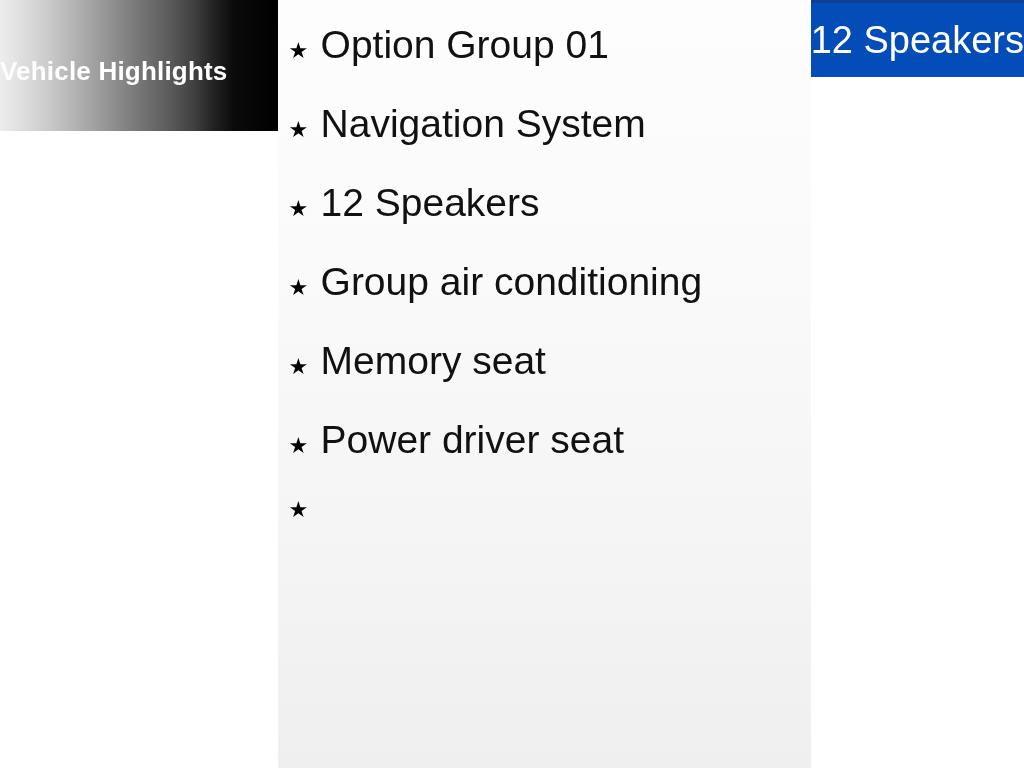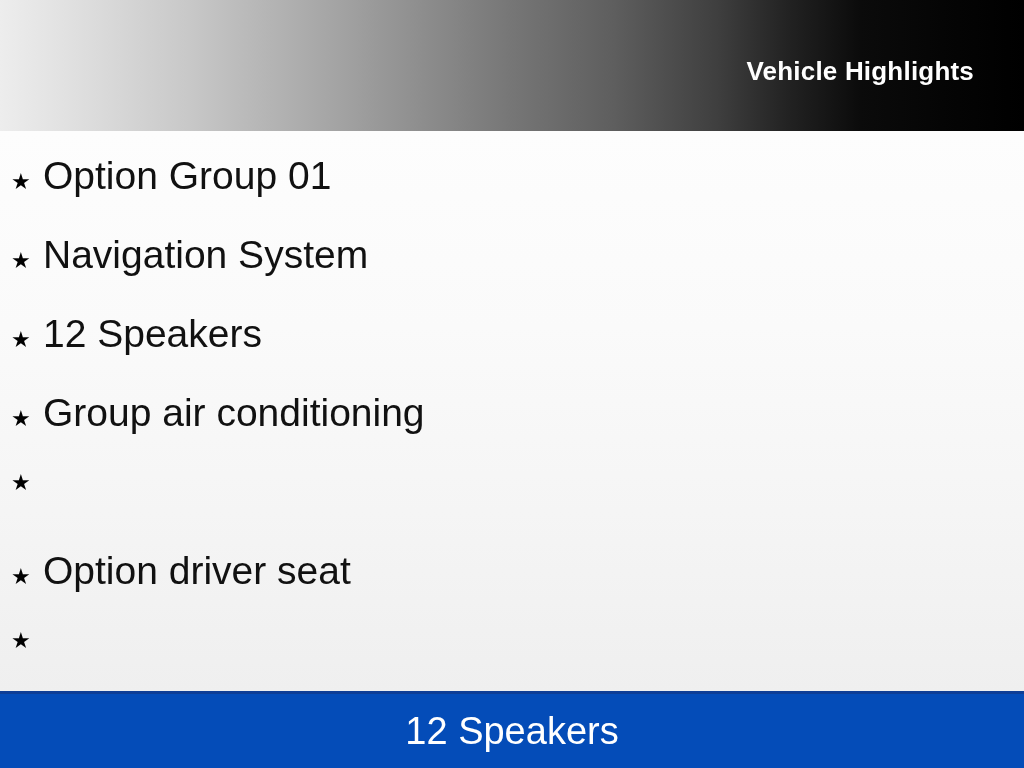--- a/index.html
+++ b/index.html
@@ -12,21 +12,20 @@
     overflow: hidden;
     font-family: "Liberation Sans", sans-serif;
     background: #ffffff;
   }
 
   .slide {
     position: relative;
     width: 1024px;
     height: 768px;
     display: flex;
-    flex-direction: column;
     background: #ffffff;
   }
 
   
   .header {
     position: relative;
     height: 131px;
     flex: 0 0 131px;
     background: linear-gradient(to right,
         #ededed 0%,
@@ -133,24 +132,25 @@
       <li class="highlight-item">
         <span class="bullet-star">★</span>
         <span class="item-label">12 Speakers</span>
       </li>
       <li class="highlight-item">
         <span class="bullet-star">★</span>
         <span class="item-label">Group air conditioning</span>
       </li>
       <li class="highlight-item">
         <span class="bullet-star">★</span>
+        <span class="item-label">Memory seat</span>
       </li>
       <li class="highlight-item">
         <span class="bullet-star">★</span>
-        <span class="item-label">Option driver seat</span>
+        <span class="item-label">Power driver seat</span>
       </li>
       <li class="highlight-item">
         <span class="bullet-star">★</span>
       </li>
     </ul>
   </div>
 
   <div class="footer">
     <div class="footer-caption">12 Speakers</div>
   </div>

